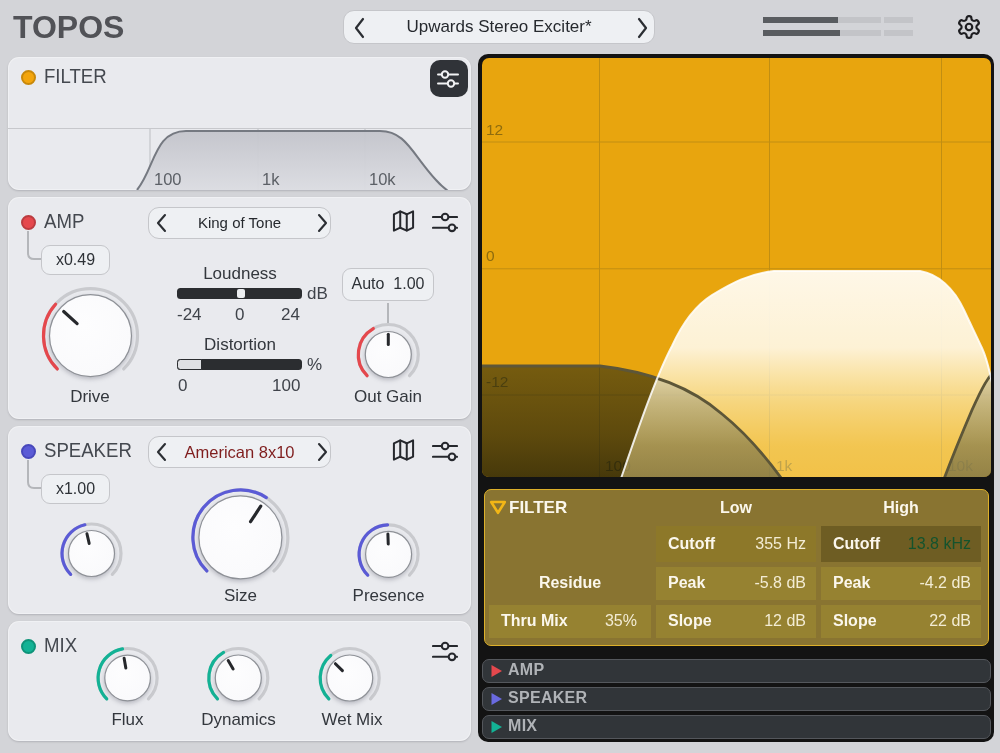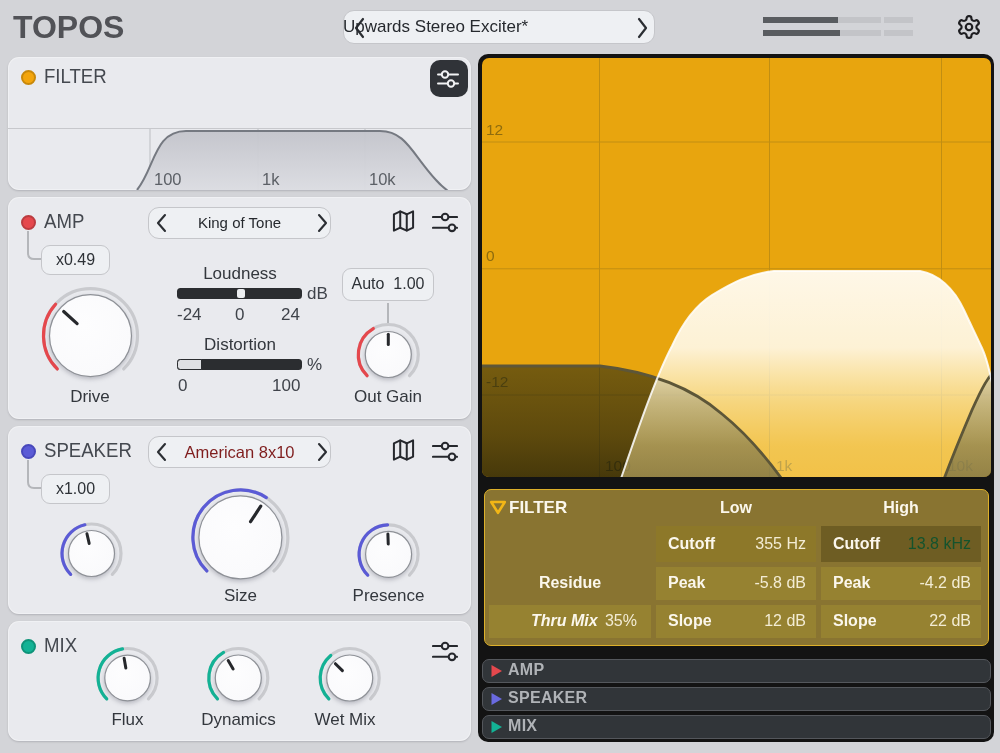--- a/index.html
+++ b/index.html
@@ -21,21 +21,21 @@
 </style></head><body>
 
 <div class="abs" style="left:13px;top:9px;font-size:32px;font-weight:bold;color:#515257;">TOPOS</div>
 <div class="sel" style="left:343px;top:10px;width:312px;height:34px;"></div>
 <svg class="abs" style="left:352px;top:17px;" width="16" height="22" viewBox="0 0 16 22">
     <polyline points="11,2 4,11 11,20" fill="none" stroke="#2b2e33" stroke-width="2.2" stroke-linecap="round" stroke-linejoin="round"></polyline>
   </svg>
 <svg class="abs" style="left:634px;top:17px;" width="16" height="22" viewBox="0 0 16 22">
     <polyline points="5,2 12,11 5,20" fill="none" stroke="#2b2e33" stroke-width="2.2" stroke-linecap="round" stroke-linejoin="round"></polyline>
   </svg>
-<div class="abs" style="left:343px;top:17px;width:312px;text-align:left;font-size:17px;color:#26292e;">Upwards Stereo Exciter*</div>
+<div class="abs" style="left:343px;top:17px;width:312px;text-align:center;font-size:17px;color:#26292e;">Upwards Stereo Exciter*</div>
 <div class="abs" style="left:763px;top:17px;width:118px;height:6px;background:#c3c4c8;"></div>
 <div class="abs" style="left:884px;top:17px;width:29px;height:6px;background:#c3c4c8;"></div>
 <div class="abs" style="left:763px;top:17px;width:75px;height:6px;background:#595c60;"></div>
 <div class="abs" style="left:763px;top:29.5px;width:118px;height:6px;background:#c3c4c8;"></div>
 <div class="abs" style="left:884px;top:29.5px;width:29px;height:6px;background:#c3c4c8;"></div>
 <div class="abs" style="left:763px;top:29.5px;width:77px;height:6px;background:#595c60;"></div>
 <svg class="abs" style="left:955.5px;top:14px;" width="26" height="26" viewBox="0 0 24 24" fill="none" stroke="#1d1d20" stroke-width="2" stroke-linecap="round" stroke-linejoin="round">
 <path d="M12.22 2h-.44a2 2 0 0 0-2 2v.18a2 2 0 0 1-1 1.73l-.43.25a2 2 0 0 1-2 0l-.15-.08a2 2 0 0 0-2.73.73l-.22.38a2 2 0 0 0 .73 2.73l.15.1a2 2 0 0 1 1 1.72v.51a2 2 0 0 1-1 1.74l-.15.09a2 2 0 0 0-.73 2.73l.22.38a2 2 0 0 0 2.73.73l.15-.08a2 2 0 0 1 2 0l.43.25a2 2 0 0 1 1 1.73V20a2 2 0 0 0 2 2h.44a2 2 0 0 0 2-2v-.18a2 2 0 0 1 1-1.73l.43-.25a2 2 0 0 1 2 0l.15.08a2 2 0 0 0 2.73-.73l.22-.39a2 2 0 0 0-.73-2.73l-.15-.08a2 2 0 0 1-1-1.74v-.5a2 2 0 0 1 1-1.74l.15-.09a2 2 0 0 0 .73-2.73l-.22-.38a2 2 0 0 0-2.73-.73l-.15.08a2 2 0 0 1-2 0l-.43-.25a2 2 0 0 1-1-1.73V4a2 2 0 0 0-2-2z"></path>
 <circle cx="12" cy="12" r="3"></circle>
   </svg>
@@ -183,21 +183,21 @@
 <div class="dot" style="left:21px;top:638.5px;background:#13b295;border:2px solid #0e9379;"></div>
 <div class="ptitle" style="left:44px;top:634px;">MIX</div>
 <svg class="abs" style="left:431.5px;top:639px;" width="26" height="24" viewBox="0 0 26 24" fill="none" stroke="#26282d" stroke-width="2.1" stroke-linecap="round">
 <line x1="1" y1="7" x2="25" y2="7"></line>
     <circle cx="13.1" cy="7" r="3.3" fill="#e9eaee"></circle>
 <line x1="1" y1="17.8" x2="25" y2="17.8"></line>
     <circle cx="20" cy="17.8" r="3.3" fill="#e9eaee"></circle>
   </svg>
 <div class="klabel" style="left:67.5px;top:710px;width:120px;">Flux</div>
 <div class="klabel" style="left:178.5px;top:710px;width:120px;">Dynamics</div>
-<div class="klabel" style="left:285px;top:710px;width:120px;">Wet Mix</div>
+<div class="klabel" style="left:292px;top:710px;width:120px;">Wet Mix</div>
 <div class="abs" style="left:478px;top:54px;width:516px;height:688px;background:#131313;border-radius:10px;"></div>
 <svg class="abs" style="left:482px;top:58px;border-radius:7px;" width="509" height="419" viewBox="0 0 509 419">
 <rect x="0" y="0" width="509" height="419" fill="#e8a50e"></rect>
 <g stroke="#c18e12" stroke-width="1">
 <line x1="0" y1="84" x2="509" y2="84"></line>
       <line x1="0" y1="210.8" x2="509" y2="210.8"></line>
       <line x1="0" y1="337" x2="509" y2="337"></line>
 <line x1="117.5" y1="0" x2="117.5" y2="419"></line>
       <line x1="287.5" y1="0" x2="287.5" y2="419"></line>
       <line x1="459.5" y1="0" x2="459.5" y2="419"></line>
@@ -249,21 +249,21 @@
 <div class="cell" style="left:833px;top:534.5px;"><b>Cutoff</b></div>
 <div class="cell" style="left:821px;top:534.5px;width:150px;text-align:right;color:#14532d;">13.8&nbsp;kHz</div>
 <div class="abs" style="left:821px;top:567px;width:160px;height:33px;background:#968231;"></div>
 <div class="cell" style="left:833px;top:574.0px;"><b>Peak</b></div>
 <div class="cell" style="left:821px;top:574.0px;width:150px;text-align:right;color:#f3ecd4;">-4.2&nbsp;dB</div>
 <div class="abs" style="left:821px;top:605px;width:160px;height:33px;background:#968231;"></div>
 <div class="cell" style="left:833px;top:612.0px;"><b>Slope</b></div>
 <div class="cell" style="left:821px;top:612.0px;width:150px;text-align:right;color:#f3ecd4;">22&nbsp;dB</div>
 <div class="cell" style="left:489px;top:574px;width:162px;text-align:center;"><b>Residue</b></div>
 <div class="abs" style="left:489px;top:605px;width:162px;height:33px;background:#968231;"></div>
-<div class="cell" style="left:531px;top:612.0px;font-style:italic;"><b>Thru Mix</b></div>
+<div class="cell" style="left:501px;top:612.0px;"><b>Thru Mix</b></div>
 <div class="cell" style="left:489px;top:612.0px;width:148px;text-align:right;color:#f3ecd4;">35%</div>
 <div class="bar" style="top:659px;"></div>
 <svg class="abs" style="left:490px;top:664px;" width="13" height="14" viewBox="0 0 13 14">
     <path d="M1.5,1 L12,7 L1.5,13 Z" fill="#e5484d"></path>
   </svg>
 <div class="bartxt" style="left:508px;top:661px;position:absolute;">AMP</div>
 <div class="bar" style="top:687px;"></div>
 <svg class="abs" style="left:490px;top:692px;" width="13" height="14" viewBox="0 0 13 14">
     <path d="M1.5,1 L12,7 L1.5,13 Z" fill="#6a6ae0"></path>
   </svg>

